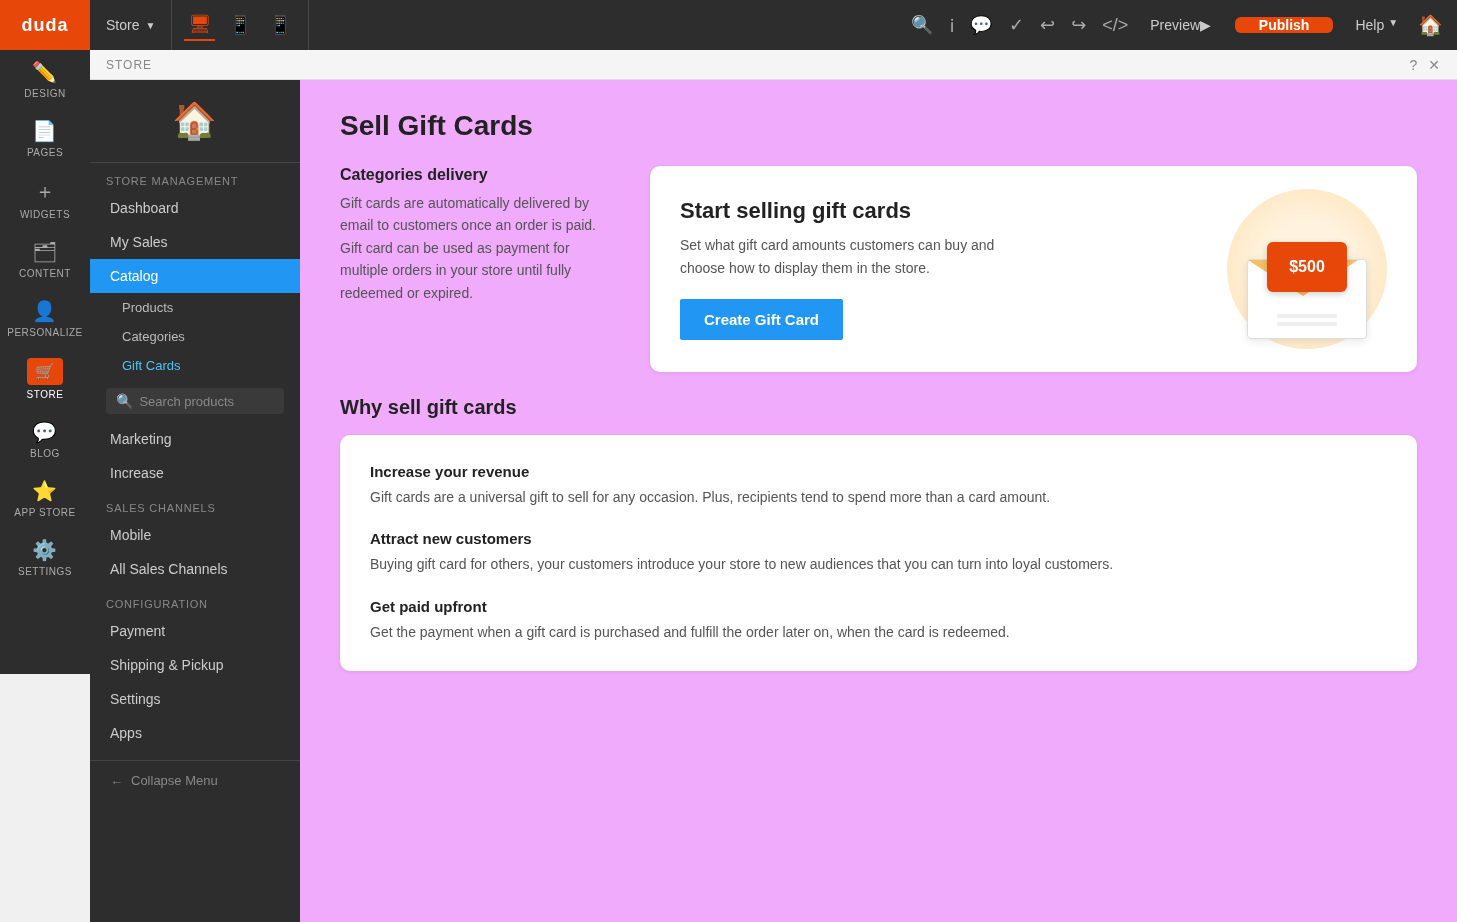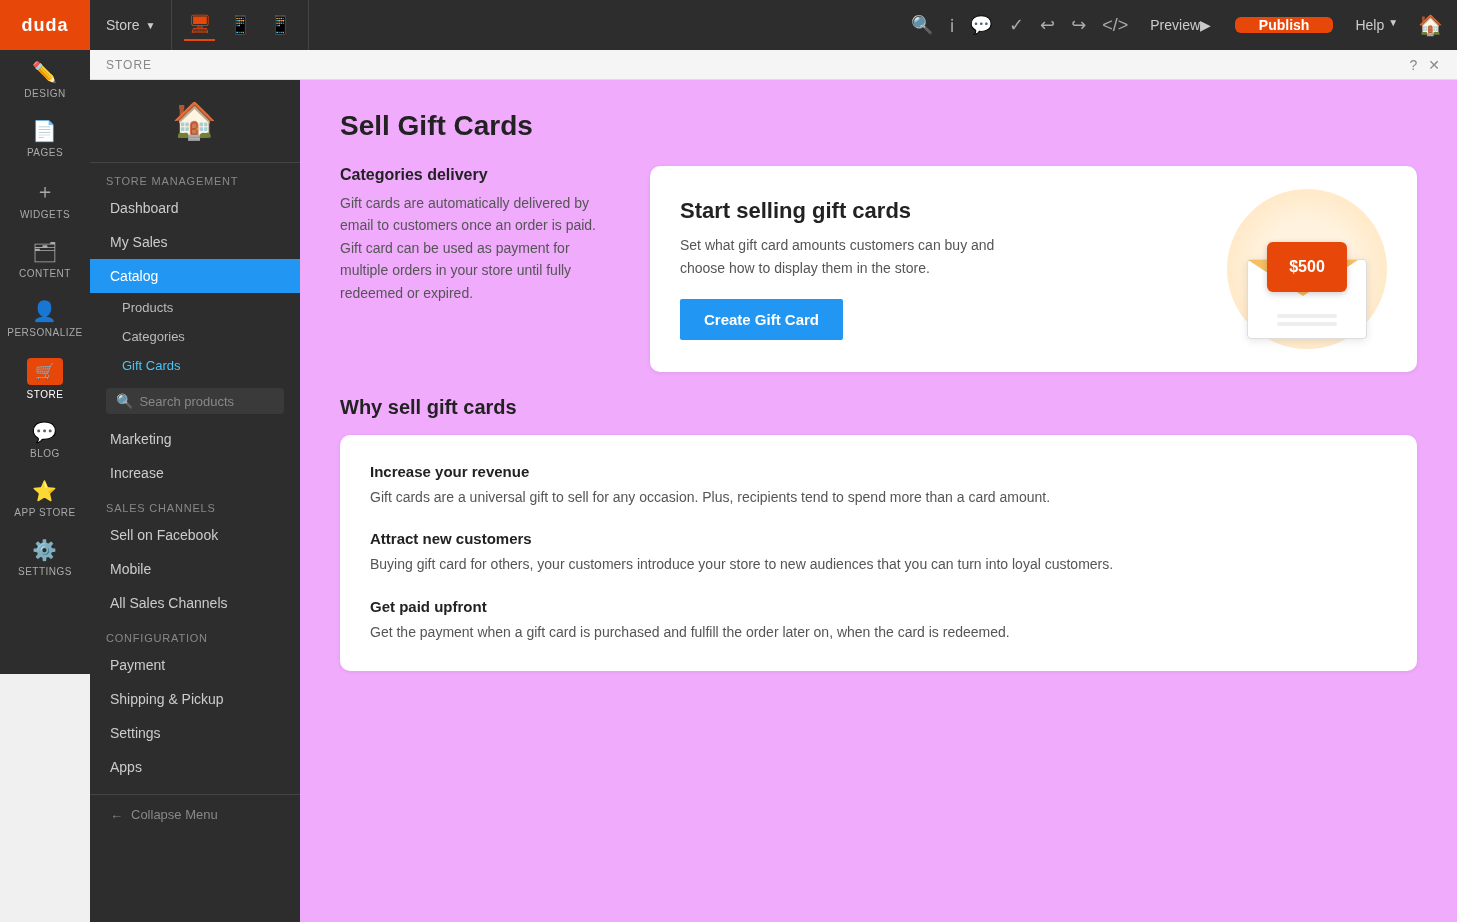--- a/index.html
+++ b/index.html
@@ -525,21 +525,20 @@
       <div class="store-nav-subitem">Products</div>
       <div class="store-nav-subitem">Categories</div>
       <div class="store-nav-subitem active">Gift Cards</div>
       <div class="search-box">
         <span class="search-icon-small">🔍</span>
         <input type="text" placeholder="Search products" style="">
       </div>
       <div class="store-nav-item">Marketing</div>
       <div class="store-nav-item">Increase</div>
       <div class="store-nav-section">Sales channels</div>
-      <div class="store-nav-item">Sell on Facebook</div>
       <div class="store-nav-item">Mobile</div>
       <div class="store-nav-item">All Sales Channels</div>
       <div class="store-nav-section">Configuration</div>
       <div class="store-nav-item">Payment</div>
       <div class="store-nav-item">Shipping &amp; Pickup</div>
       <div class="store-nav-item">Settings</div>
       <div class="store-nav-item">Apps</div>
       <div class="collapse-menu">
         <span>←</span>
         <span>Collapse Menu</span>

